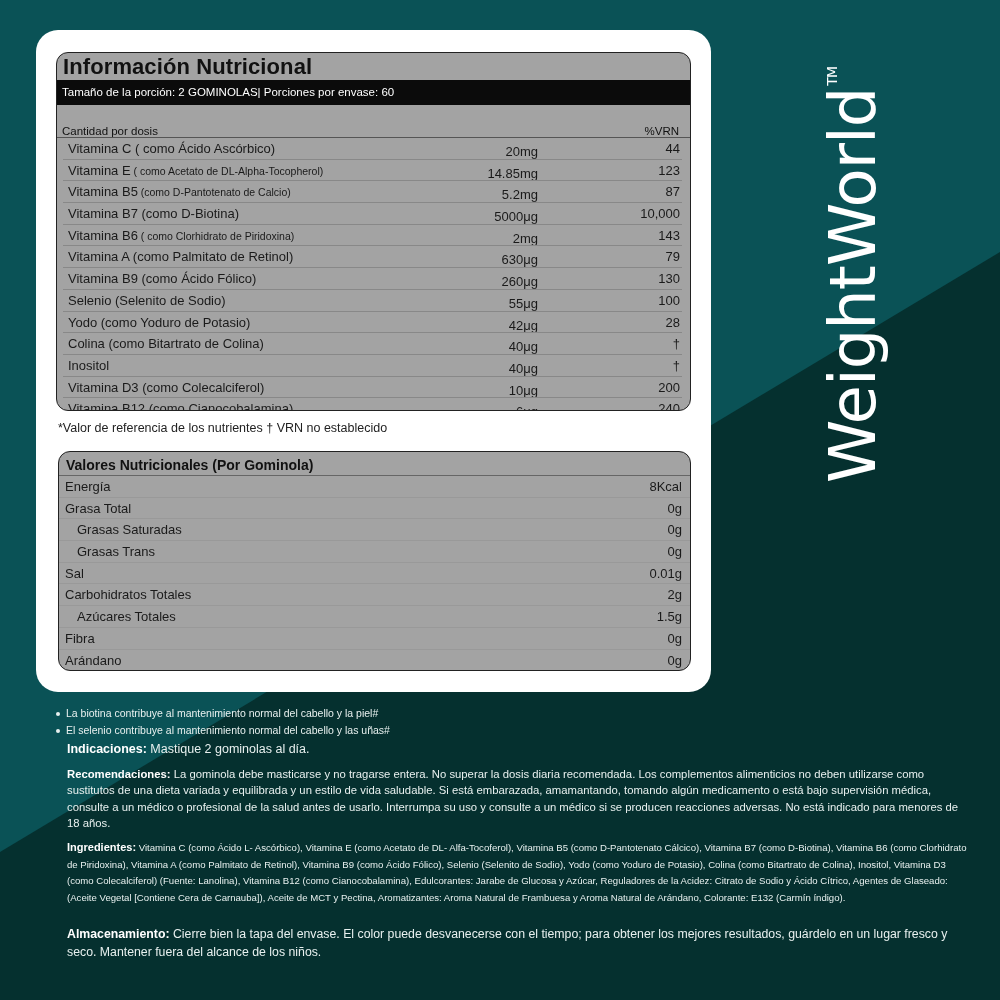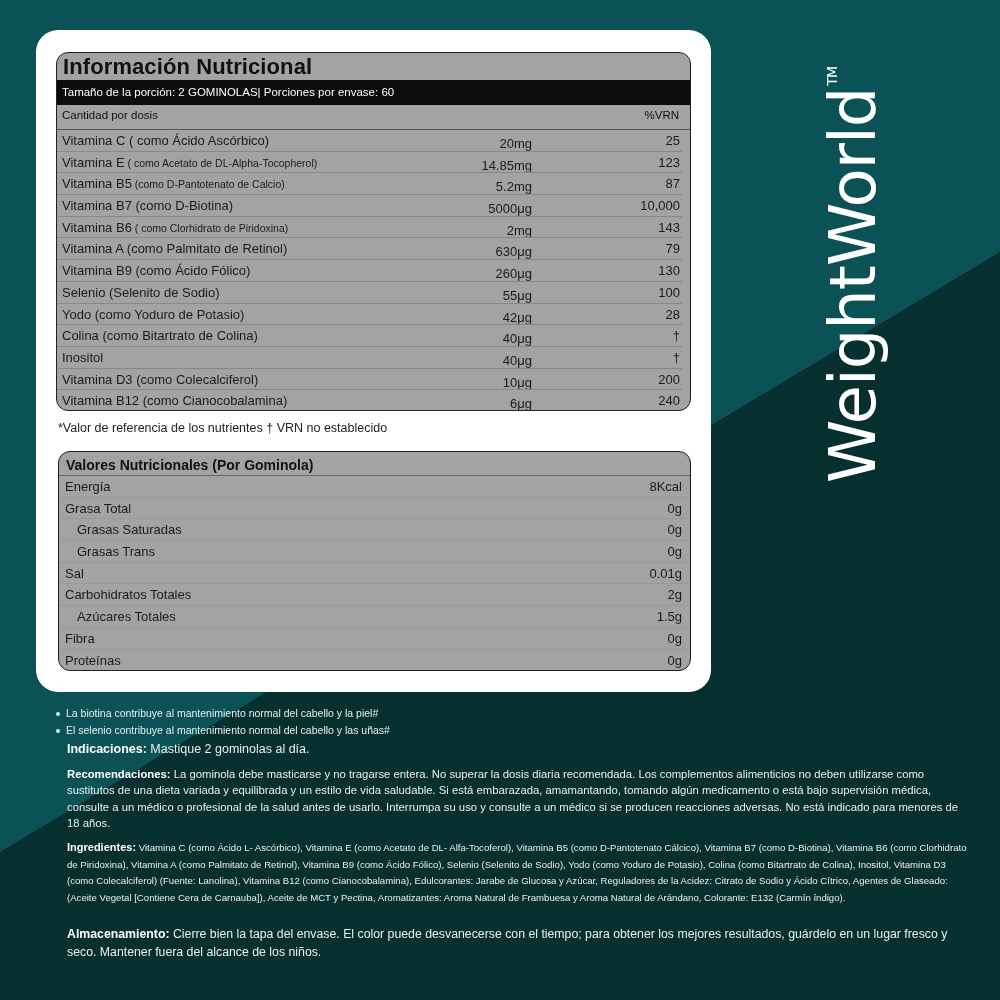--- a/index.html
+++ b/index.html
@@ -29,28 +29,28 @@
     .title {
       font-size: 22px; font-weight: bold; padding: 1px 0 0 6px; height: 27px;
       line-height: 25px; letter-spacing: 0.1px;
     }
     .serving {
       background: #0b0b0b; color: #fff; font-size: 11.5px; height: 25px;
       line-height: 25px; padding-left: 5px;
     }
     .hdr-row {
       display: flex; height: 25px; line-height: 20px; font-size: 11.5px;
-      border-bottom: 1px solid #555; padding: 0 5px;
+      border-bottom: 1px solid #555; padding: 16px 5px;
     }
     .hdr-row .lbl { flex: 1; }
     .hdr-row .vrn { width: 60px; text-align: right; padding-right: 6px; }
 
     .vrow {
       position: relative; display: flex; height: 21.7px; font-size: 13px;
-      line-height: 21px; padding: 0 0 0 5px; color: #1a1a1a;
+      line-height: 21px; padding: 0 0 0 5px; color: #1a1a1a; margin-left: 6px;
     }
     .vrow::after {
       content: ""; position: absolute; left: 0; right: 8px; bottom: 0;
       height: 1px; background: #888;
     }
     .vrow:last-child::after { display: none; }
     .vrow .nm { width: 370px; white-space: nowrap; overflow: hidden; }
     .vrow .nm .sub { font-size: 10.5px; }
     .vrow .amt { width: 100px; text-align: right; padding-top: 3px; }
     .vrow .pct { flex: 1; text-align: right; padding-right: 10px; }
@@ -114,21 +114,21 @@
   <div class="title">Información Nutricional</div>
   <div class="serving">Tamaño de la porción: 2 GOMINOLAS| Porciones por envase: 60</div>
   <div class="hdr-row">
     <span class="lbl">Cantidad por dosis</span>
     <span class="vrn">%VRN</span>
   </div>
   <div id="vit-rows">
       <div class="vrow">
         <span class="nm"><span>Vitamina C</span><span class=""> ( como Ácido Ascórbico)</span></span>
         <span class="amt">20mg</span>
-        <span class="pct">25</span>
+        <span class="pct">44</span>
       </div>
       <div class="vrow">
         <span class="nm"><span>Vitamina E</span><span class="sub"> ( como Acetato de DL-Alpha-Tocopherol)</span></span>
         <span class="amt">14.85mg</span>
         <span class="pct">123</span>
       </div>
       <div class="vrow">
         <span class="nm"><span>Vitamina B5</span><span class="sub"> (como D-Pantotenato de Calcio)</span></span>
         <span class="amt">5.2mg</span>
         <span class="pct">87</span>
@@ -217,21 +217,21 @@
       </div>
       <div class="nrow indent">
         <span class="nk">Azúcares Totales</span>
         <span class="nv">1.5g</span>
       </div>
       <div class="nrow">
         <span class="nk">Fibra</span>
         <span class="nv">0g</span>
       </div>
       <div class="nrow">
-        <span class="nk">Proteínas</span>
+        <span class="nk">Arándano</span>
         <span class="nv">0g</span>
       </div>
     </div>
 </div>
 
 <ul class="claims">
   <li>La biotina contribuye al mantenimiento normal del cabello y la piel#</li>
   <li>El selenio contribuye al mantenimiento normal del cabello y las uñas#</li>
 </ul>
 

